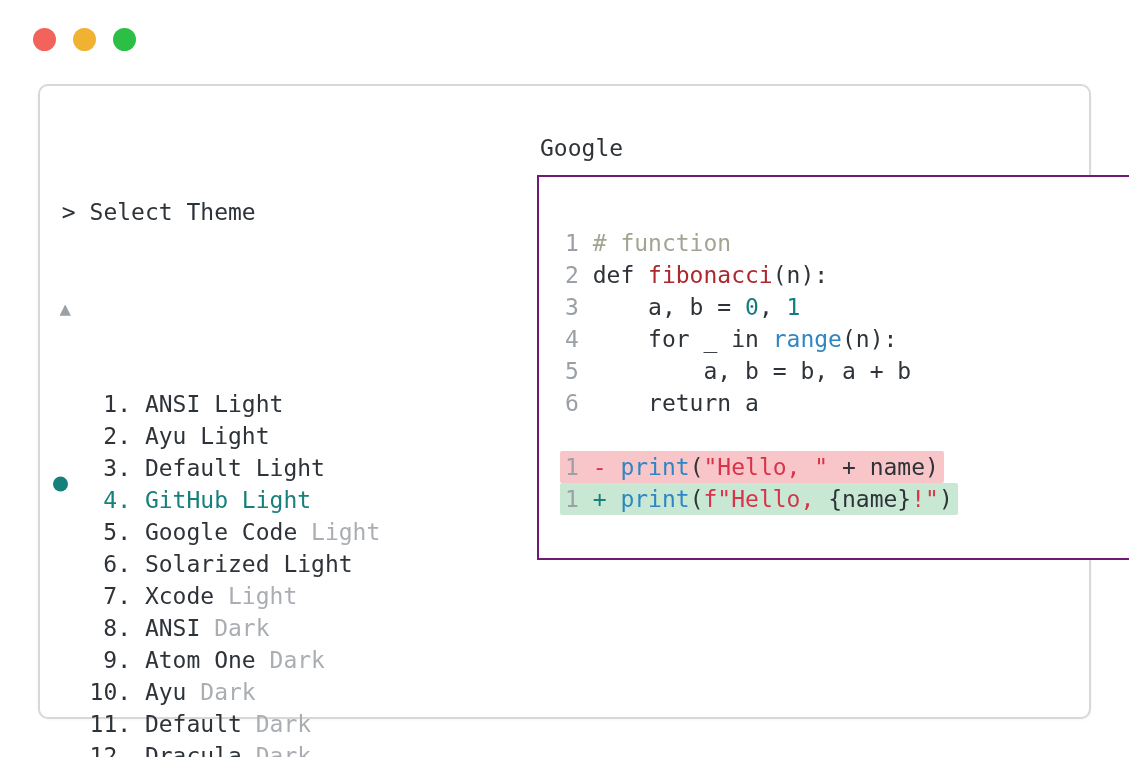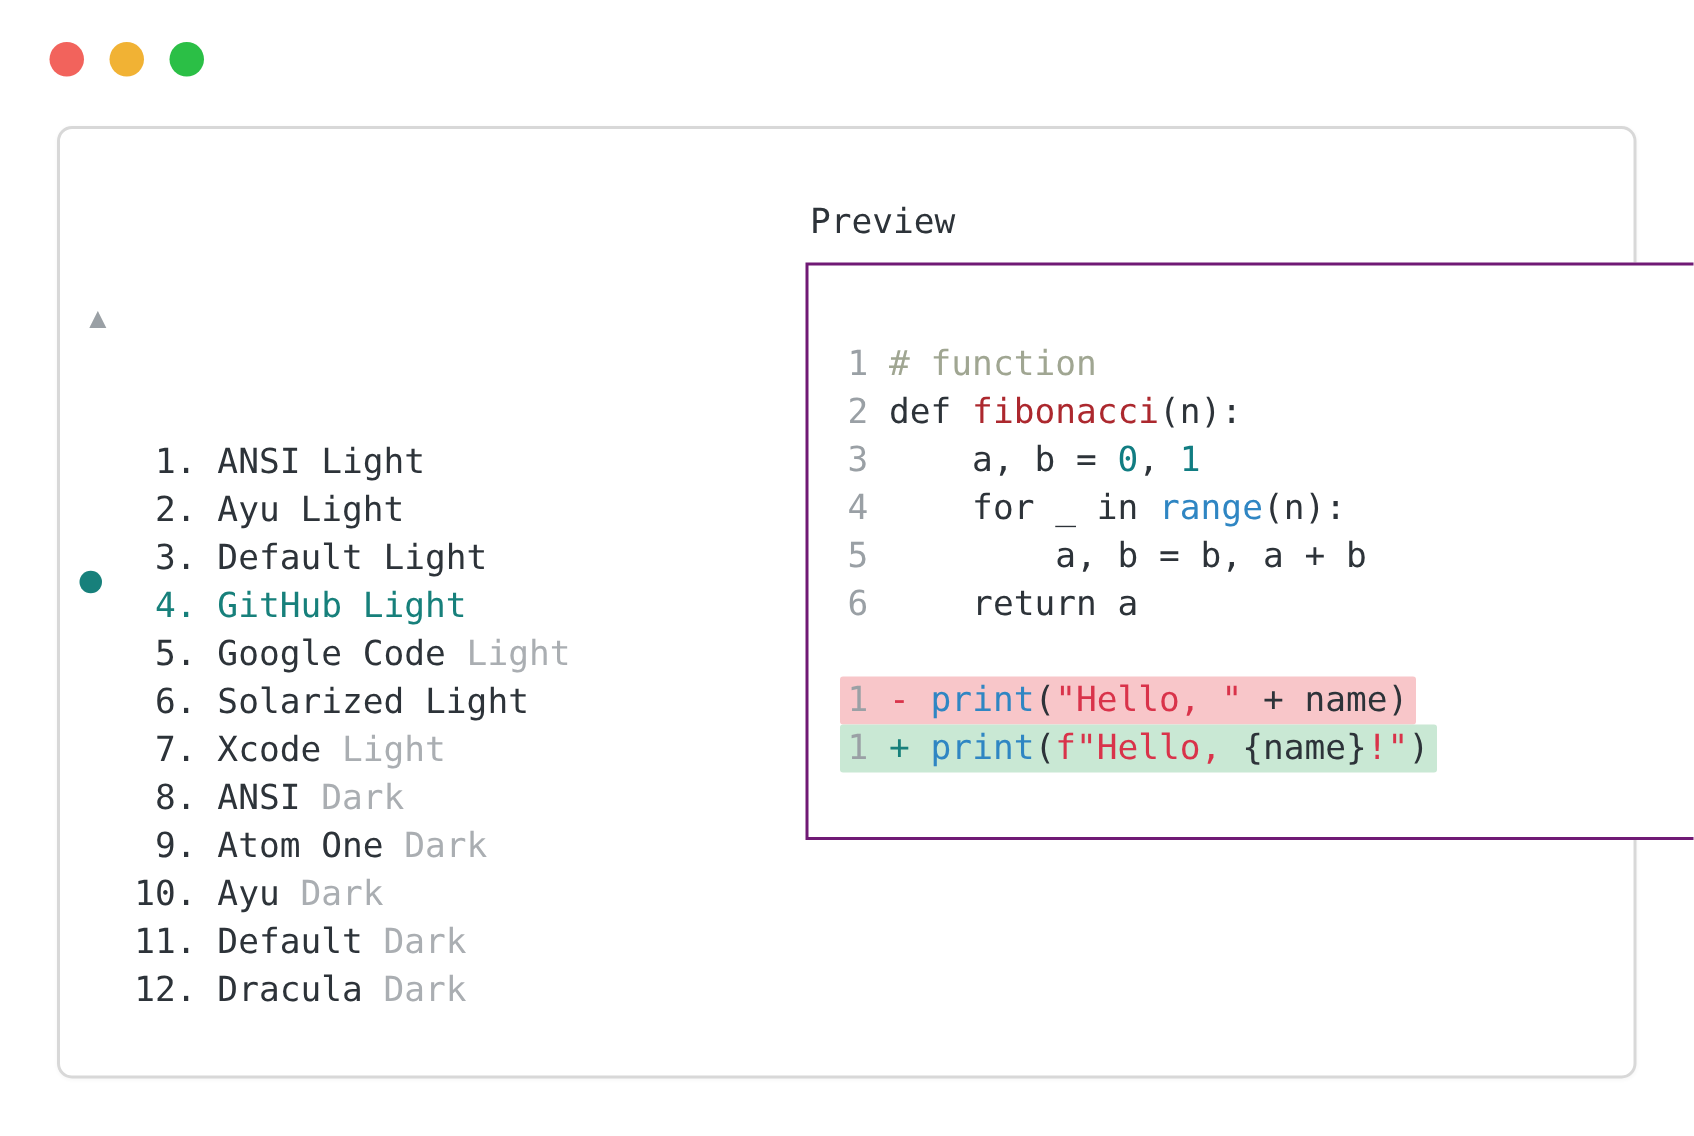--- a/index.html
+++ b/index.html
@@ -45,25 +45,26 @@
 
 <div class="traffic">
   <div class="light" id="light-0" style="background: rgb(242, 99, 92);"></div>
   <div class="light" id="light-1" style="background: rgb(241, 178, 52);"></div>
   <div class="light" id="light-2" style="background: rgb(43, 191, 70);"></div>
 </div>
 
 <div class="window">
 
   <div class="picker">
+    <div class="row prompt">&gt; Select Theme</div>
     <div class="row arrow-up">▲</div>
     <div id="theme-list"><div class="row"><span class="marker"></span><span class="num" style="color: rgb(45, 51, 57);">1.</span><span class="gap1"></span><span><span style="color: rgb(45, 51, 57);">ANSI Light</span></span></div><div class="row"><span class="marker"></span><span class="num" style="color: rgb(45, 51, 57);">2.</span><span class="gap1"></span><span><span style="color: rgb(45, 51, 57);">Ayu Light</span></span></div><div class="row"><span class="marker"></span><span class="num" style="color: rgb(45, 51, 57);">3.</span><span class="gap1"></span><span><span style="color: rgb(45, 51, 57);">Default Light</span></span></div><div class="row"><span class="marker"><span class="dot" style="background: rgb(23, 128, 123);"></span></span><span class="num" style="color: rgb(23, 128, 123);">4.</span><span class="gap1"></span><span><span style="color: rgb(23, 128, 123);">GitHub Light</span></span></div><div class="row"><span class="marker"></span><span class="num" style="color: rgb(45, 51, 57);">5.</span><span class="gap1"></span><span><span style="color: rgb(45, 51, 57);">Google Code </span><span style="color: rgb(170, 174, 178);">Light</span></span></div><div class="row"><span class="marker"></span><span class="num" style="color: rgb(45, 51, 57);">6.</span><span class="gap1"></span><span><span style="color: rgb(45, 51, 57);">Solarized Light</span></span></div><div class="row"><span class="marker"></span><span class="num" style="color: rgb(45, 51, 57);">7.</span><span class="gap1"></span><span><span style="color: rgb(45, 51, 57);">Xcode </span><span style="color: rgb(170, 174, 178);">Light</span></span></div><div class="row"><span class="marker"></span><span class="num" style="color: rgb(45, 51, 57);">8.</span><span class="gap1"></span><span><span style="color: rgb(45, 51, 57);">ANSI </span><span style="color: rgb(170, 174, 178);">Dark</span></span></div><div class="row"><span class="marker"></span><span class="num" style="color: rgb(45, 51, 57);">9.</span><span class="gap1"></span><span><span style="color: rgb(45, 51, 57);">Atom One </span><span style="color: rgb(170, 174, 178);">Dark</span></span></div><div class="row"><span class="marker"></span><span class="num" style="color: rgb(45, 51, 57);">10.</span><span class="gap1"></span><span><span style="color: rgb(45, 51, 57);">Ayu </span><span style="color: rgb(170, 174, 178);">Dark</span></span></div><div class="row"><span class="marker"></span><span class="num" style="color: rgb(45, 51, 57);">11.</span><span class="gap1"></span><span><span style="color: rgb(45, 51, 57);">Default </span><span style="color: rgb(170, 174, 178);">Dark</span></span></div><div class="row"><span class="marker"></span><span class="num" style="color: rgb(45, 51, 57);">12.</span><span class="gap1"></span><span><span style="color: rgb(45, 51, 57);">Dracula </span><span style="color: rgb(170, 174, 178);">Dark</span></span></div></div>
     
   </div>
 
 
-  <div class="preview-label">Preview</div>
+  <div class="preview-label">Google</div>
 
   <div class="preview-box">
     <div class="code" id="code-block"><div class="row"><span class="lnum" style="color: rgb(154, 160, 165);">1</span><span class="gap1"></span><span style="color: rgb(160, 166, 146);"># function</span></div><div class="row"><span class="lnum" style="color: rgb(154, 160, 165);">2</span><span class="gap1"></span><span style="color: rgb(45, 51, 57);">def </span><span style="color: rgb(172, 40, 46);">fibonacci</span><span style="color: rgb(45, 51, 57);">(n):</span></div><div class="row"><span class="lnum" style="color: rgb(154, 160, 165);">3</span><span class="gap1"></span><span style="color: rgb(45, 51, 57);">    a, b = </span><span style="color: rgb(17, 125, 130);">0</span><span style="color: rgb(45, 51, 57);">, </span><span style="color: rgb(17, 125, 130);">1</span></div><div class="row"><span class="lnum" style="color: rgb(154, 160, 165);">4</span><span class="gap1"></span><span style="color: rgb(45, 51, 57);">    for _ in </span><span style="color: rgb(47, 134, 195);">range</span><span style="color: rgb(45, 51, 57);">(n):</span></div><div class="row"><span class="lnum" style="color: rgb(154, 160, 165);">5</span><span class="gap1"></span><span style="color: rgb(45, 51, 57);">        a, b = b, a + b</span></div><div class="row"><span class="lnum" style="color: rgb(154, 160, 165);">6</span><span class="gap1"></span><span style="color: rgb(45, 51, 57);">    return a</span></div><div class="spacer"></div><div class="row"><span class="chip" style="background: rgb(248, 198, 201);"><span class="lnum" style="color: rgb(154, 160, 165);">1</span><span class="gap1"></span><span style="color: rgb(217, 51, 74);">- </span><span style="color: rgb(47, 134, 195);">print</span><span style="color: rgb(45, 51, 57);">(</span><span style="color: rgb(217, 51, 74);">"Hello, "</span><span style="color: rgb(45, 51, 57);"> + name)</span></span></div><div class="row"><span class="chip" style="background: rgb(201, 232, 212);"><span class="lnum" style="color: rgb(154, 160, 165);">1</span><span class="gap1"></span><span style="color: rgb(23, 128, 123);">+ </span><span style="color: rgb(47, 134, 195);">print</span><span style="color: rgb(45, 51, 57);">(</span><span style="color: rgb(217, 51, 74);">f"Hello, </span><span style="color: rgb(45, 51, 57);">{name}</span><span style="color: rgb(217, 51, 74);">!"</span><span style="color: rgb(45, 51, 57);">)</span></span></div></div>
   </div>
 
 </div>
 
 </body></html>

